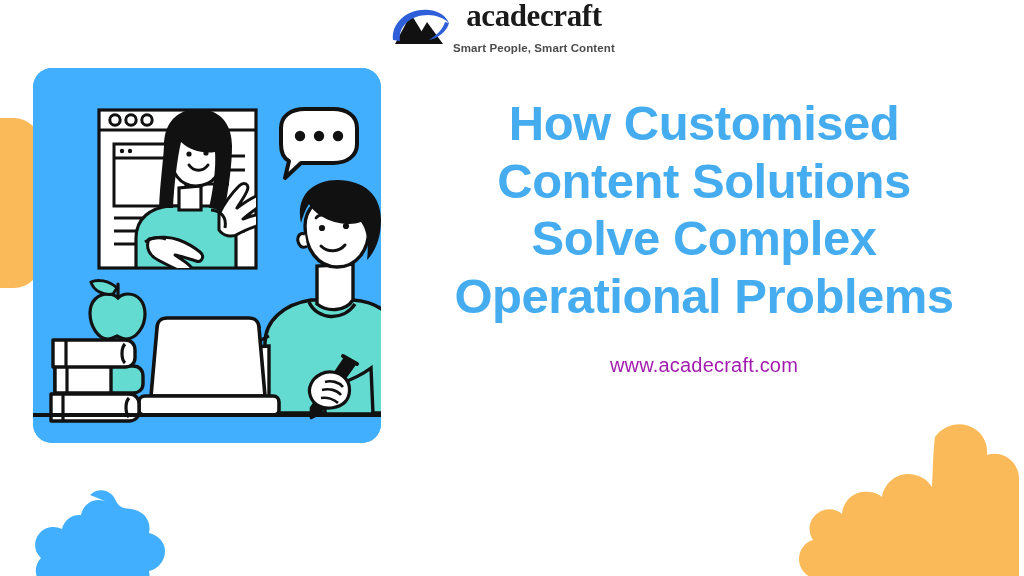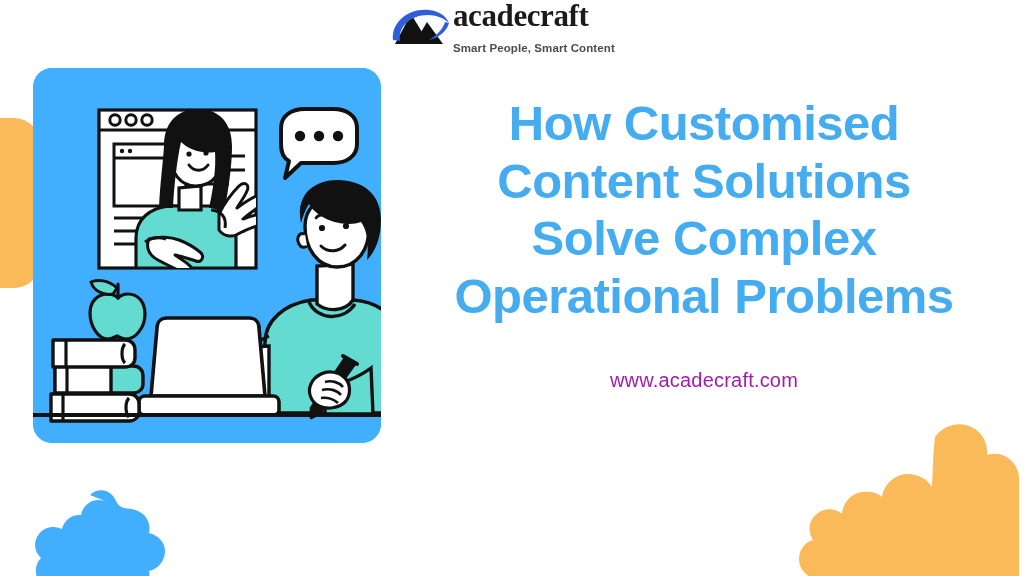--- a/index.html
+++ b/index.html
@@ -22,38 +22,39 @@
   .logo{
     position:absolute;left:389px;top:1px;width:250px;height:52px;
     display:flex;align-items:center;
   }
   .logo-mark{width:62px;height:46px;flex:0 0 62px;position:relative;}
   .logo-text{display:flex;flex-direction:column;justify-content:center;margin-left:2px;}
   .logo-word{
     font-family:"Liberation Serif", serif;
     font-size:31px;line-height:31px;font-weight:700;color:#1a1a1a;
     letter-spacing:-0.4px;
+    text-align:center;
   }
   .logo-tag{
     font-family:"Liberation Sans", sans-serif;
     font-size:11.5px;line-height:14px;font-weight:700;color:#4c4c4c;
     letter-spacing:0.1px;margin-top:10px;
   }
 
   
   .illus-card{
     position:absolute;left:33px;top:68px;width:348px;height:375px;
     background:#41AFFD;border-radius:19px;overflow:hidden;
   }
   .illus-svg{position:absolute;left:0;top:0;width:348px;height:375px;display:block;}
 
   
   .right-col{
     position:absolute;left:404px;top:95px;width:600px;
-    display:flex;flex-direction:column;align-items:center;gap:15px;
+    display:flex;flex-direction:column;align-items:center;
   }
   .headline{
     margin:0;padding:0;
     font-family:"Liberation Sans", sans-serif;
     font-size:49px;line-height:57.5px;font-weight:700;
     color:#44ACEF;text-align:center;letter-spacing:-0.5px;
     width:600px;
   }
   .headline span{display:block;white-space:nowrap;}
   .site-url{

